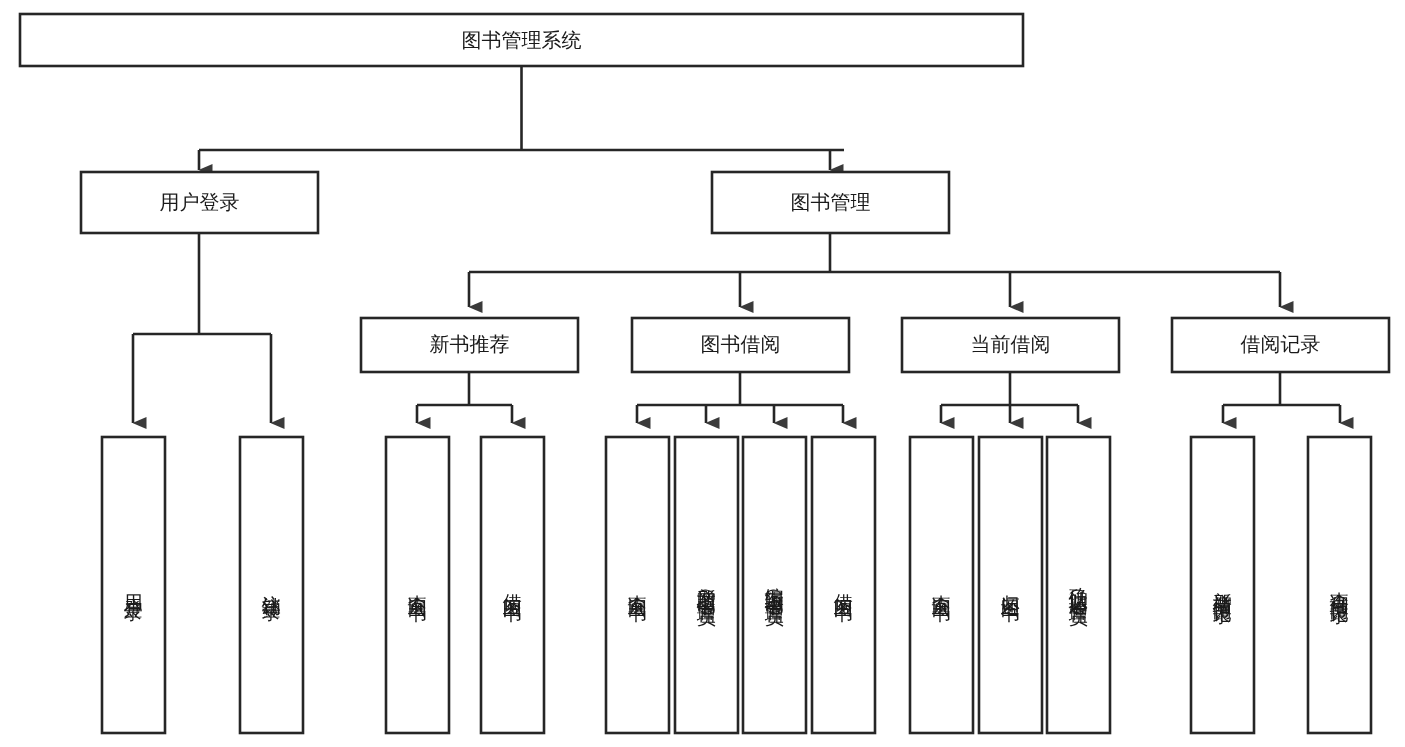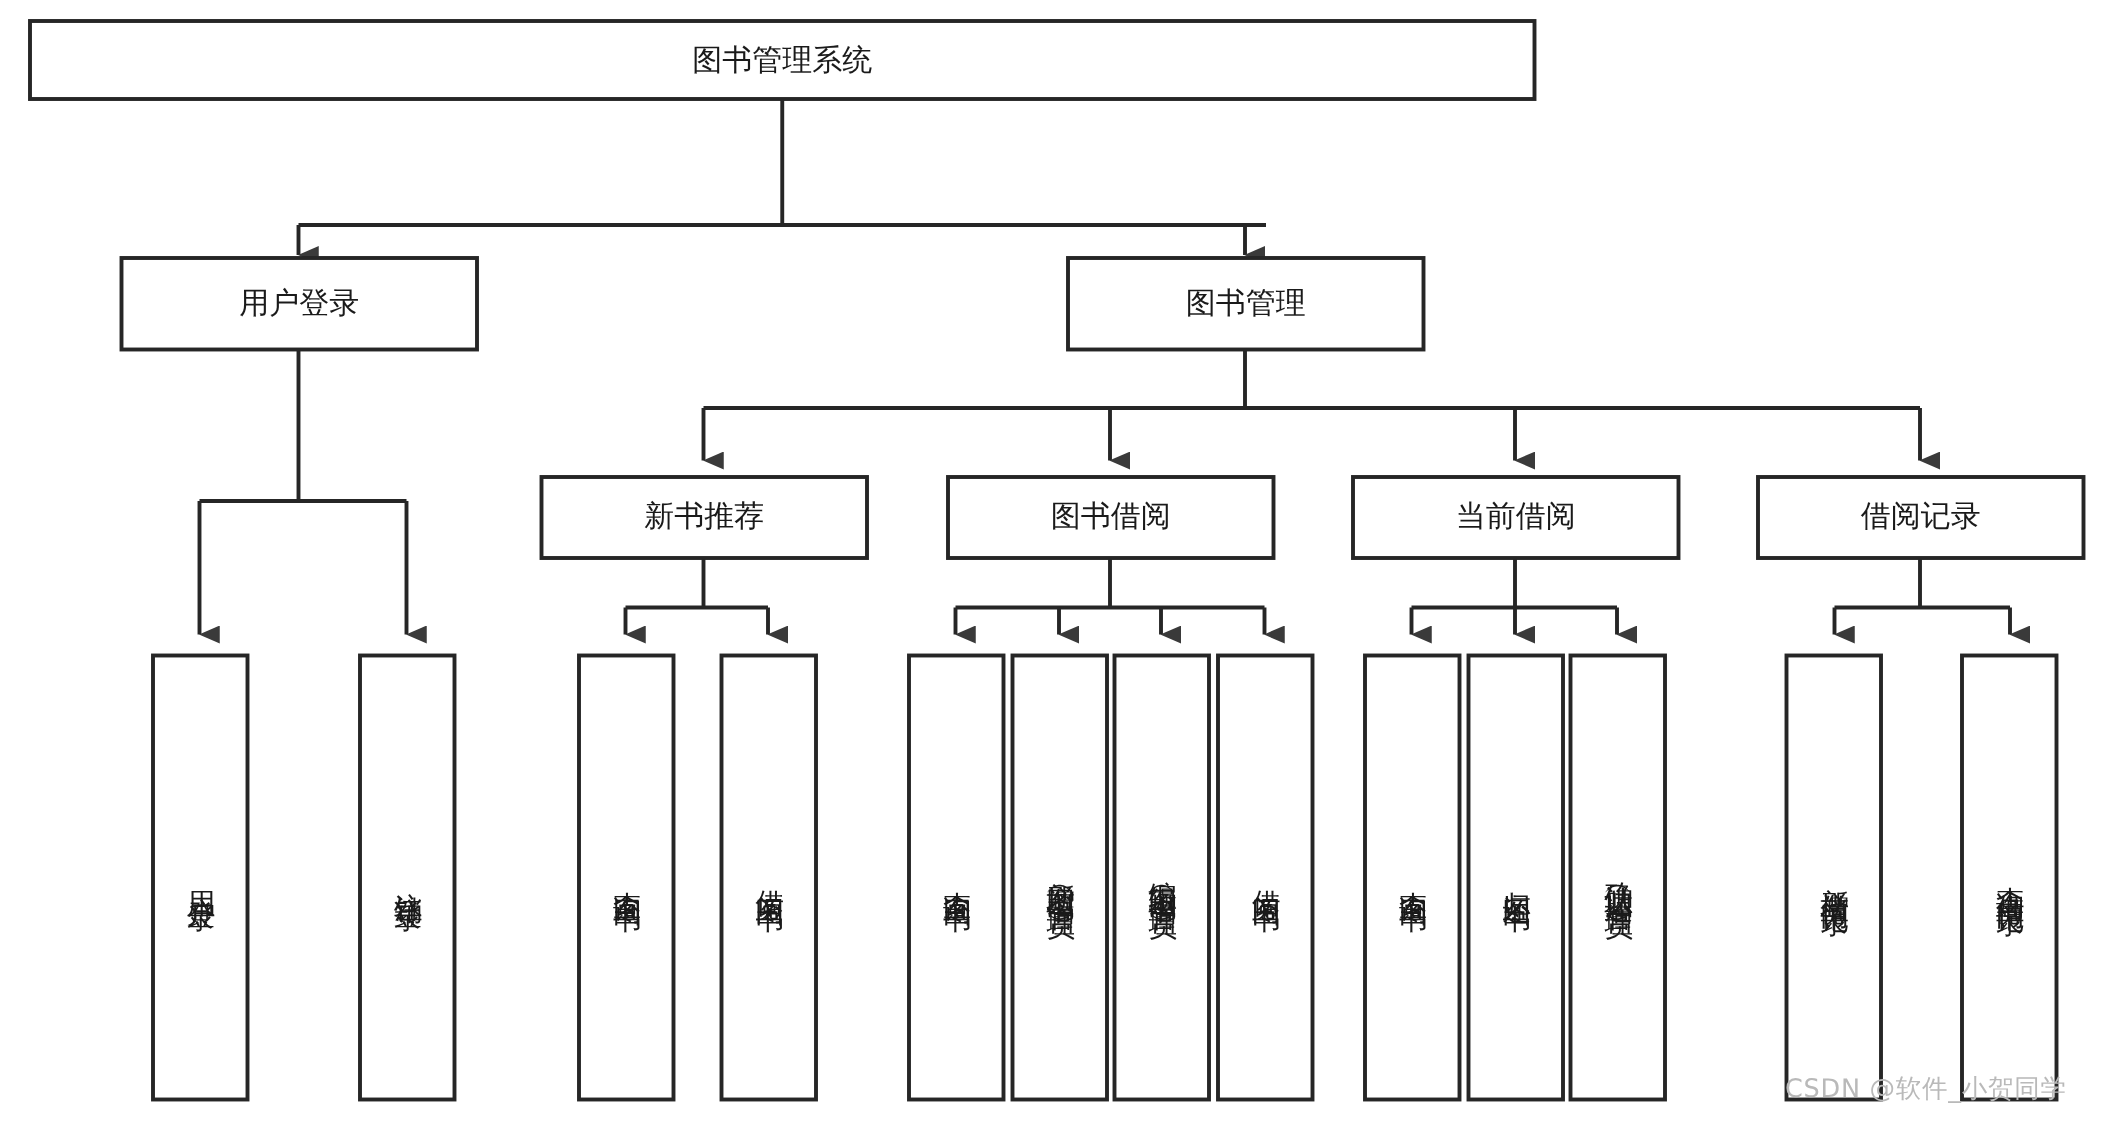--- a/index.html
+++ b/index.html
@@ -184,15 +184,14 @@
   <div class="leaf-label" style="left:606px;  top:437px; width:63px; height:296px;">查询图书</div>
   <div class="leaf-label" style="left:675px;  top:437px; width:63px; height:296px;">新增图书（管理员）</div>
   <div class="leaf-label" style="left:743px;  top:437px; width:63px; height:296px;">编辑图书（管理员）</div>
   <div class="leaf-label" style="left:812px;  top:437px; width:63px; height:296px;">借阅图书</div>
   <div class="leaf-label" style="left:910px;  top:437px; width:63px; height:296px;">查询图书</div>
   <div class="leaf-label" style="left:979px;  top:437px; width:63px; height:296px;">归还图书</div>
   <div class="leaf-label" style="left:1047px; top:437px; width:63px; height:296px;">确认归还（管理员）</div>
   <div class="leaf-label" style="left:1191px; top:437px; width:63px; height:296px;">新增借阅记录</div>
   <div class="leaf-label" style="left:1308px; top:437px; width:63px; height:296px;">查询借阅记录</div>
 
-  <div class="watermark" style="left:1190px; top:714px;">CSDN @软件_小贺同学</div>
 
 </div>
 
 </body></html>

